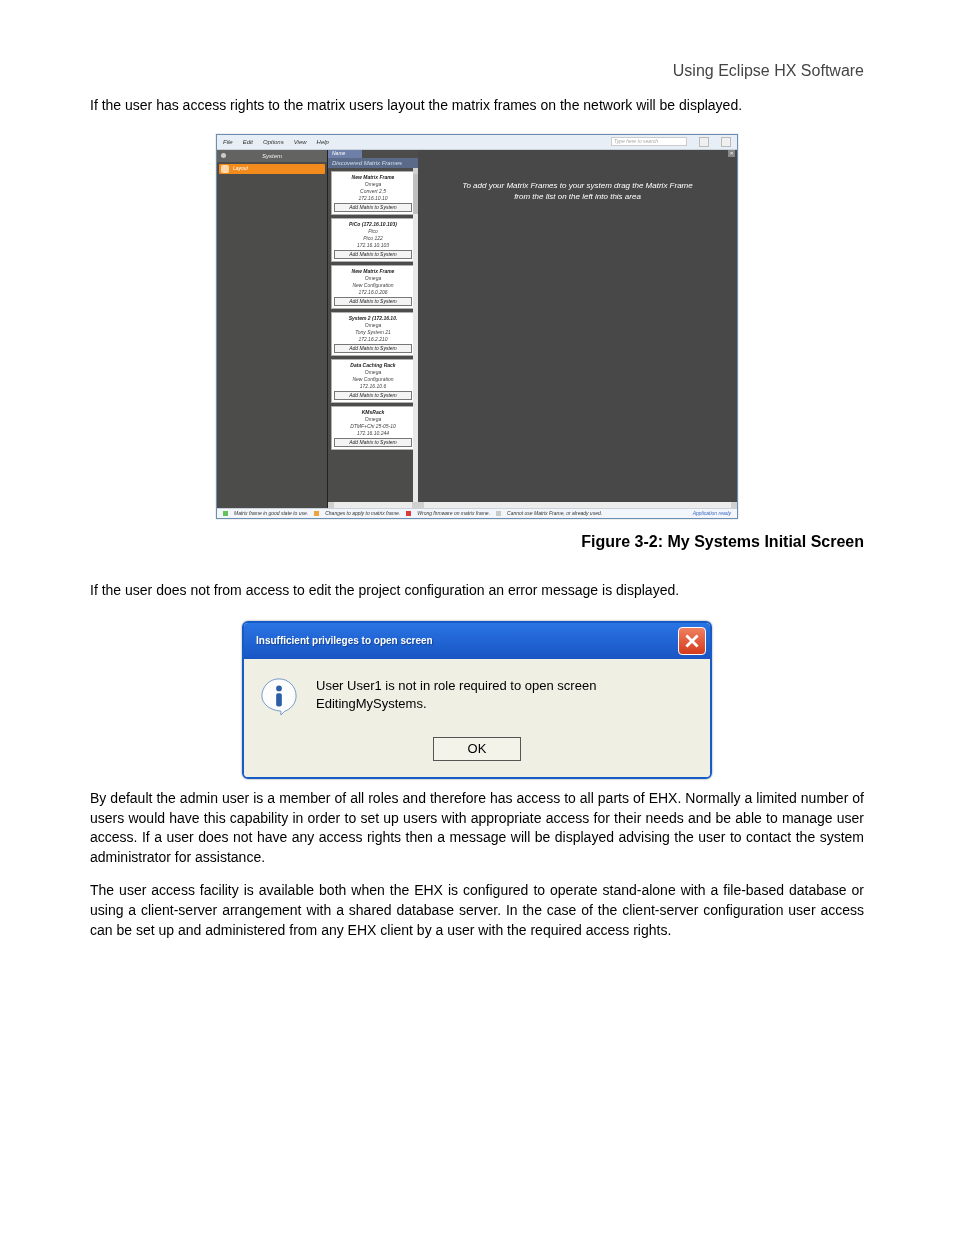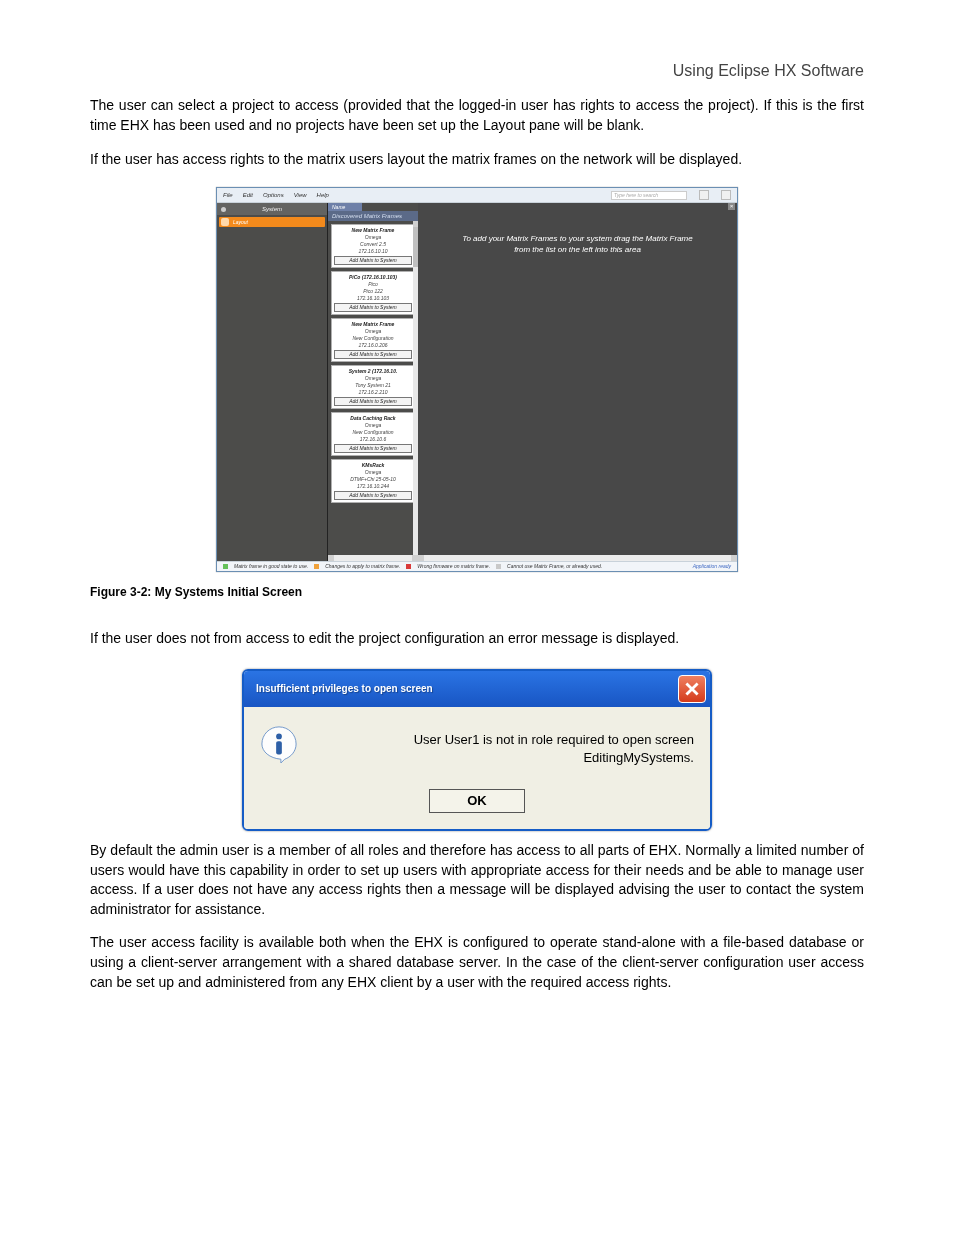--- a/index.html
+++ b/index.html
@@ -194,21 +194,21 @@
     background: #f2f5f9;
     font-size: 5px;
     color: #333;
     border-top: 1px solid #c9d2da;
   }
   .status-dot{width:5px;height:5px;display:inline-block;}
   .bg-green{background:#65c15a;} .bg-orange{background:#f0a23c;}
   .bg-red{background:#d93b3b;} .bg-gray{background:#c9c9c9;}
   .statusbar .appready{color:#3e68c2;margin-left:auto;}
   .fig-caption{
-    text-align:left;font-size:12px;margin-bottom:28px;font-weight:bold;
+    text-align:right;font-size:16px;margin-bottom:28px;font-weight:bold;
   }
   
   .dialog {
     width: 466px;
     margin: 20px auto 10px auto;
     border: 2px solid #155cc6;
     border-radius: 6px;
     overflow: hidden;
     font-family: Tahoma, Arial, sans-serif;
     box-shadow: 0 0 2px rgba(0,0,0,0.5);
@@ -236,37 +236,35 @@
   .dlg-close svg{width:14px;height:14px;}
   .dlg-body {
     background: #f0efe4;
     padding: 18px 16px 16px 16px;
   }
   .dlg-row{display:flex;gap:18px;align-items:flex-start;}
   .info-icon {
     width: 38px;height:38px;flex-shrink:0;position:relative;
   }
   .info-icon svg{width:38px;height:38px;}
-  .dlg-msg{font-size:13px;color:#000;margin-top:6px;text-align:right;}
+  .dlg-msg{font-size:13px;color:#000;}
   .dlg-btns{text-align:center;margin-top:22px;}
   .ok-btn{
-    width:96px;height:24px;
+    width:88px;height:24px;
     background:#f4f3ea;border:1px solid #555;
     font-size:13px;
-    font-weight:bold;
   }
 </style>
 </head>
 <body>
 
 <div class="page">
   <div class="right-header">Using Eclipse HX Software</div>
 
   <div class="body-text">
-    <p>The user can select a project to access (provided that the logged-in user has rights to access the project). If this is the first time EHX has been used and no projects have been set up the Layout pane will be blank.</p>
     <p>If the user has access rights to the matrix users layout the matrix frames on the network will be displayed.</p>
   </div>
 
   <div class="app-window">
     <div class="menubar">
       <span>File</span>
       <span>Edit</span>
       <span>Options</span>
       <span>View</span>
       <span>Help</span>

